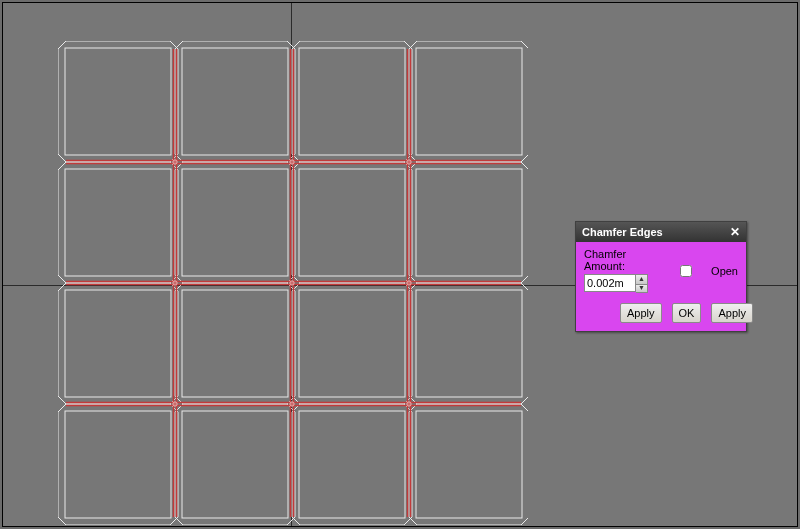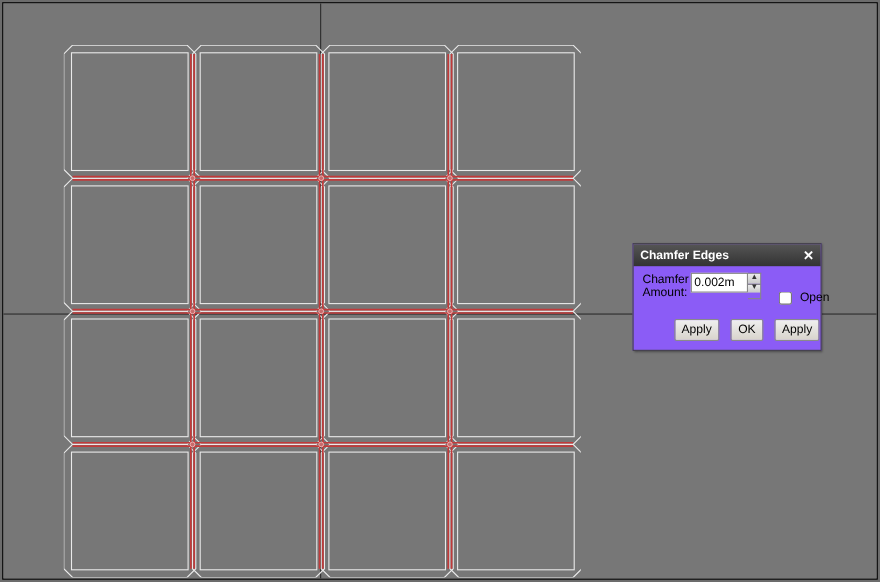--- a/index.html
+++ b/index.html
@@ -45,21 +45,21 @@
     left: 55px; top: 38px;
     width: 470px; height: 484px;
   }
   .mesh svg { width: 100%; height: 100%; display:block; }
 
   
   .dialog {
     position: absolute;
     top: 218px; left: 572px;
     width: 172px;
-    background: #8b5cf6;
+    background: #d946ef;
     border: 1px solid #404040;
     box-shadow: 1px 1px 2px rgba(0,0,0,0.4);
   }
   .titlebar {
     height: 20px;
     background: linear-gradient(180deg, #555 0%, #333 100%);
     display:flex; align-items:center; justify-content:space-between;
     padding: 0 3px 0 6px;
   }
   .titlebar-text {
@@ -72,21 +72,21 @@
     font-weight:bold;
     cursor:pointer;
     font-size:12px;
   }
   .dialog-body {
     padding: 6px 8px 8px 8px;
   }
   .row-fields {
     display:flex; gap:8px; align-items:flex-start;
   }
-  .field-block { display:flex; flex-direction:row; gap:2px; }
+  .field-block { display:flex; flex-direction:column; gap:2px; }
   .field-label { color:#000; }
   .spinner {
     display:flex;
   }
   .spinner input {
     width: 52px; height: 18px;
     border: 1px solid #888;
     background: #fff;
     font-size: 11px;
     padding: 0 2px;
@@ -98,26 +98,26 @@
   }
   .spinner-btn {
     width: 11px; height: 8.5px;
     background: linear-gradient(180deg,#ececec,#c8c8c8);
     display:flex; align-items:center; justify-content:center;
     font-size: 7px; line-height:0; color:#333;
     cursor:pointer;
   }
   .spinner-btn + .spinner-btn { border-top:1px solid #888; }
   .check-wrap {
-    display:flex; align-items:center; gap:4px;
+    display:flex; align-items:center; gap:16px;
     margin-left: 4px; padding-top: 14px;
   }
   .check-wrap input { width:12px; height:12px; }
   .btn-row {
-    display:flex; gap:10px; margin-top:10px; justify-content:center;padding-left:36px;
+    display:flex; gap:10px; margin-top:10px; justify-content:flex-start;padding-left:36px;
   }
   .win-btn {
     flex:1;
     height:20px;
     background: linear-gradient(180deg,#efefef,#d8d4cc);
     border:1px solid #8a8a8a;
     border-radius:2px;
     font-size:11px;
     cursor:pointer;
   }

